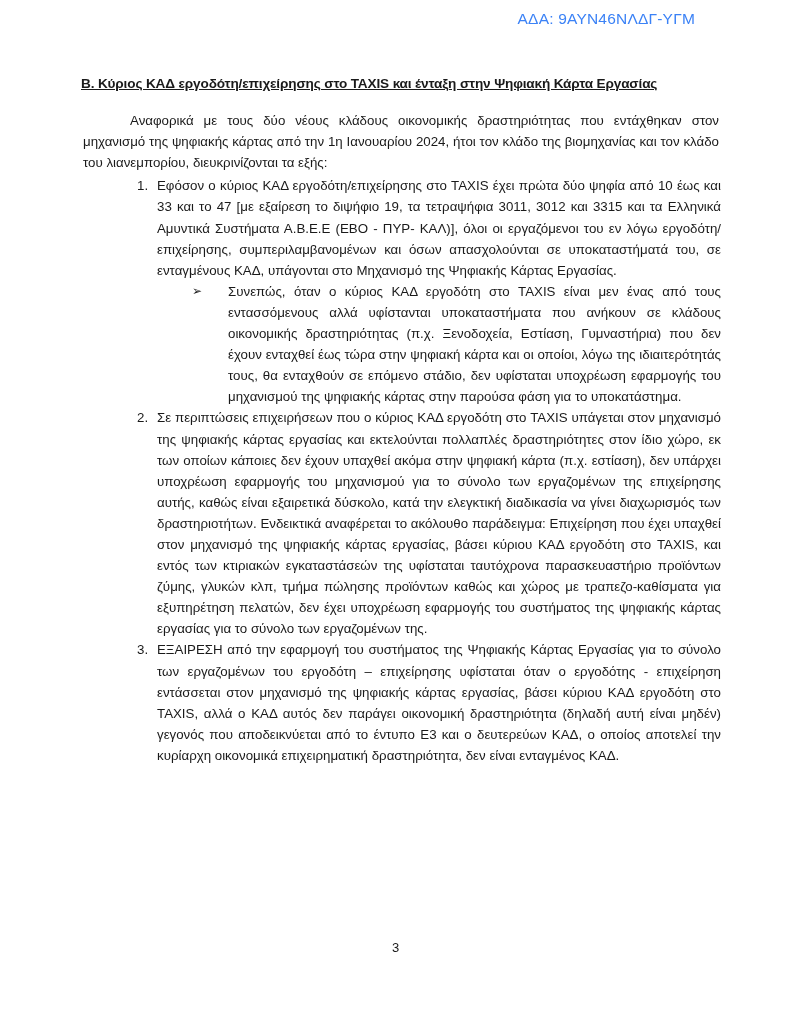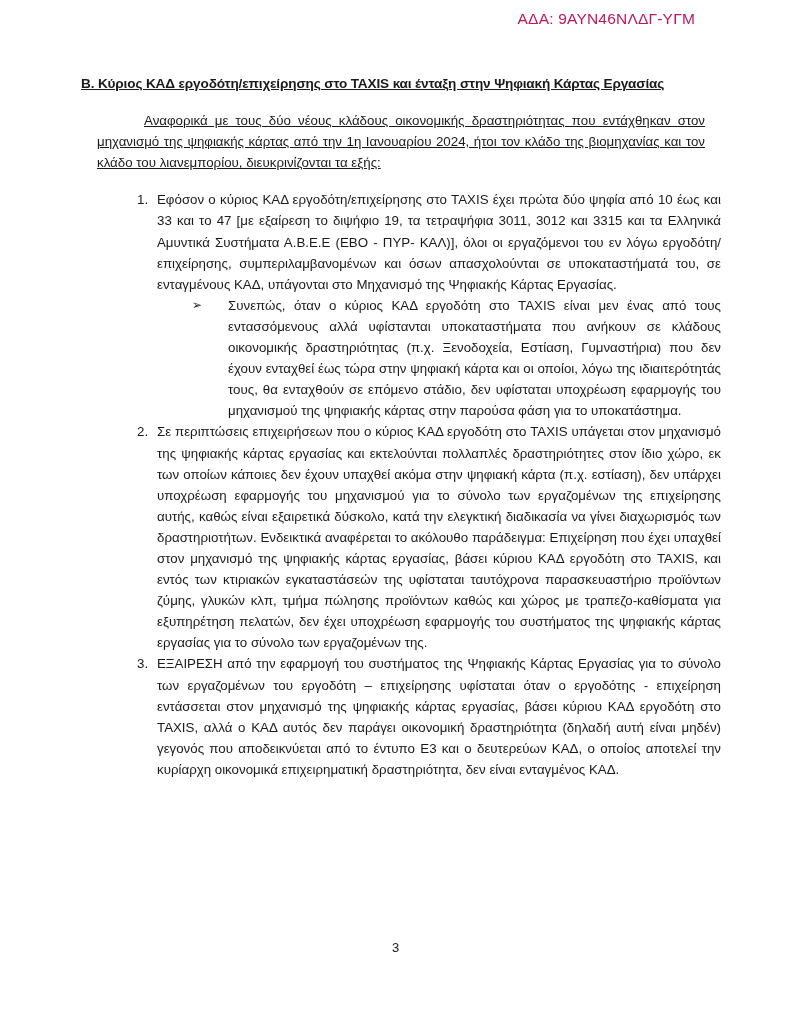--- a/index.html
+++ b/index.html
@@ -1,35 +1,35 @@
 <!DOCTYPE html>
 <html><head>
   <meta charset="utf-8">
   <style>
     html, body { margin: 0; padding: 0; background: #ffffff; }
     body { width: 791px; height: 1024px; position: relative; overflow: hidden; color: #1a1a1a; }
-    .ada { position: absolute; top: 10px; right: 96px; font-family: "Liberation Sans", sans-serif; font-size: 15.5px; color: #be185d; letter-spacing: 0.2px; }
+    .ada { position: absolute; top: 10px; right: 96px; font-family: "Liberation Sans", sans-serif; font-size: 15.5px; color: #3b82f6; letter-spacing: 0.2px; }
     .page { position: absolute; left: 81px; width: 640px; top: 73px; font-family: "Liberation Sans", sans-serif; font-size: 13.3px; line-height: 21.1px; }
     .heading { font-weight: bold; text-decoration: underline; margin: 0 0 16px 0; font-size: 13.6px; letter-spacing: -0.15px; }
-    .para { text-align: justify; margin: 16px; text-indent: 47px; text-decoration: underline; }
+    .para { text-align: justify; margin: 2px; text-indent: 47px; }
     ol.main { list-style: none; margin: 0; padding: 0; }
     ol.main > li { position: relative; padding-left: 76px; text-align: justify; }
     .num { position: absolute; left: 56px; top: 0; }
     .sub { position: relative; padding-left: 36px; margin-left: 35px; text-align: justify; }
     .arrow { position: absolute; left: 0; top: 0; font-size: 12px; }
     b { font-weight: normal; }
     .pagenum { position: absolute; top: 940px; left: 0; width: 791px; text-align: center; font-family: "Liberation Sans", sans-serif; font-size: 13px; }
   </style>
 </head>
 <body>
 
 <div class="ada">ΑΔΑ: 9ΑΥΝ46ΝΛΔΓ-ΥΓΜ</div>
 
 <div class="page">
-  <p class="heading">Β. Κύριος ΚΑΔ εργοδότη/επιχείρησης στο TAXIS και ένταξη στην Ψηφιακή Κάρτας Εργασίας</p>
+  <p class="heading">Β. Κύριος ΚΑΔ εργοδότη/επιχείρησης στο TAXIS και ένταξη στην Ψηφιακή Κάρτα Εργασίας</p>
   <p class="para">Αναφορικά με τους δύο νέους κλάδους οικονομικής δραστηριότητας που εντάχθηκαν στον μηχανισμό της ψηφιακής κάρτας από την 1η Ιανουαρίου 2024, ήτοι τον κλάδο της βιομηχανίας και τον κλάδο του λιανεμπορίου,  διευκρινίζονται τα εξής:</p>
 
   <ol class="main">
     <li>
       <span class="num">1.</span>
       <span>Εφόσον ο κύριος ΚΑΔ εργοδότη/επιχείρησης στο TAXIS έχει πρώτα δύο ψηφία από 10 έως και 33 και το 47 </span><b>[με εξαίρεση το διψήφιο 19, τα τετραψήφια 3011, 3012 και 3315 και τα Ελληνικά Αμυντικά Συστήματα Α.Β.Ε.Ε (ΕΒΟ - ΠΥΡ- ΚΑΛ)]</b><span>, όλοι οι εργαζόμενοι του εν λόγω εργοδότη/επιχείρησης, συμπεριλαμβανομένων και όσων απασχολούνται σε υποκαταστήματά του, </span><b>σε ενταγμένους ΚΑΔ,</b><span> υπάγονται στο Μηχανισμό της Ψηφιακής Κάρτας Εργασίας.</span>
       <div class="sub">
         <span class="arrow">➢</span>
         <span>Συνεπώς, όταν ο κύριος ΚΑΔ εργοδότη στο TAXIS είναι μεν ένας από τους εντασσόμενους αλλά υφίστανται υποκαταστήματα που ανήκουν σε κλάδους οικονομικής δραστηριότητας (π.χ. Ξενοδοχεία, Εστίαση, Γυμναστήρια) που δεν έχουν ενταχθεί έως τώρα στην ψηφιακή κάρτα και οι οποίοι, λόγω της ιδιαιτερότητάς τους, θα ενταχθούν σε επόμενο στάδιο, δεν υφίσταται υποχρέωση εφαρμογής του μηχανισμού της ψηφιακής κάρτας </span><b>στην παρούσα φάση για το υποκατάστημα.</b>
       </div>

